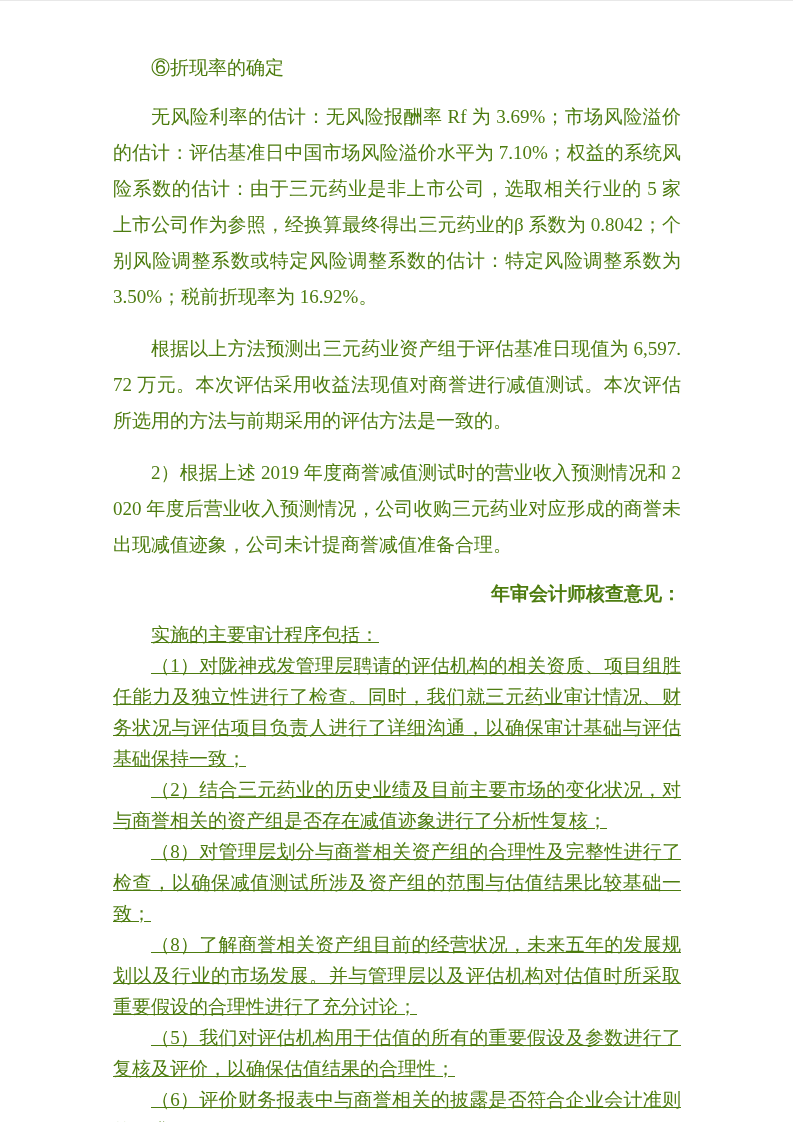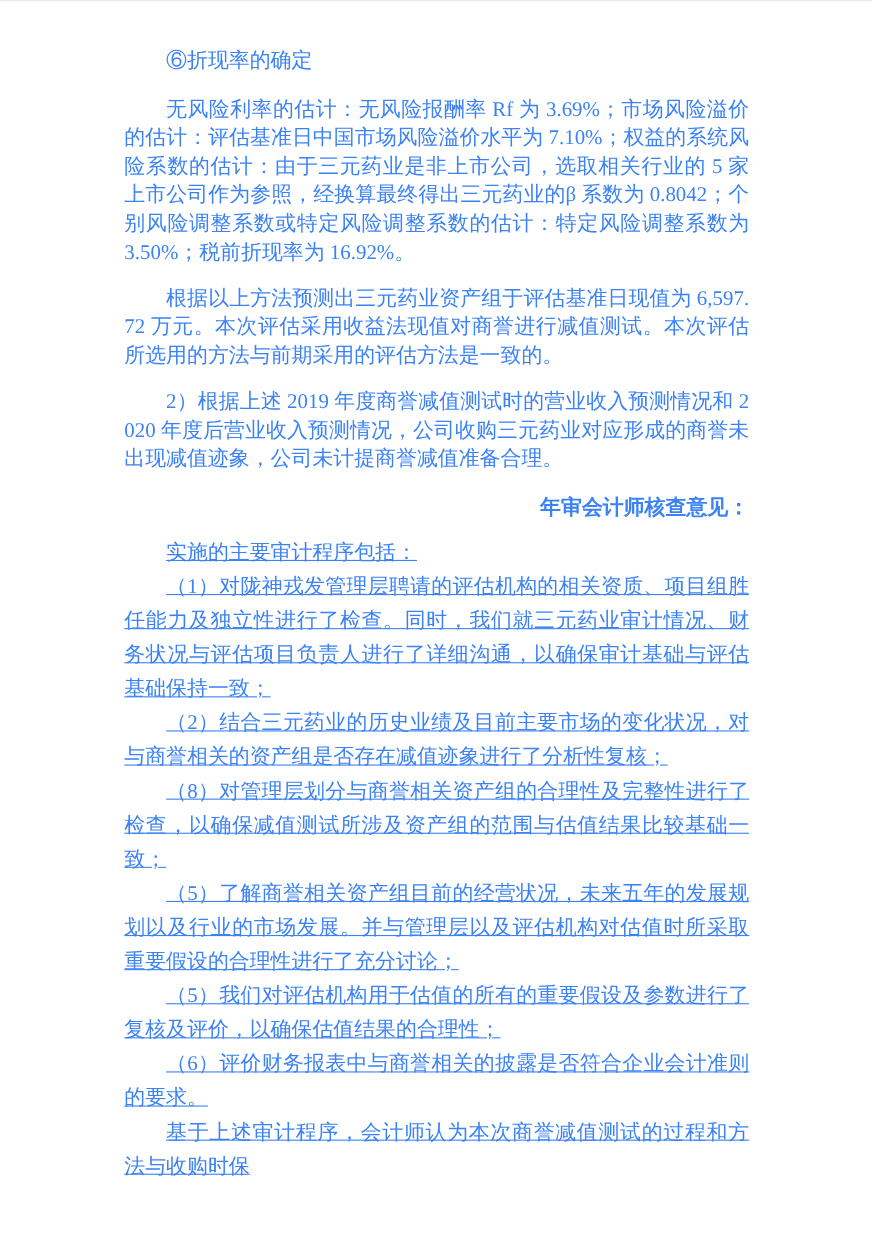--- a/index.html
+++ b/index.html
@@ -8,29 +8,29 @@
     padding: 0;
     background: #ffffff;
   }
   .page {
     position: relative;
     width: 793px;
     height: 1122px;
     margin: 0 auto;
     background: #ffffff;
     border-top: 1px solid #e8e8e8;
-    padding: 40px 112px 0 113px;
+    padding: 52px 112px 0 113px;
     font-family: "Liberation Serif", "DejaVu Serif", serif;
     font-size: 19px;
-    color: #3b82f6;
+    color: #4d7c0f;
     overflow: hidden;
   }
   .para {
     margin: 0 0 16px 0;
-    line-height: 26px;
+    line-height: 36px;
     text-indent: 2em;
     text-align: justify;
     word-break: break-all;
   }
   .section-heading {
     margin: 0 0 16px 0;
     line-height: 30px;
     text-indent: 2em;
     font-weight: 400;
   }
@@ -66,21 +66,21 @@
   <div class="opinion-heading">年审会计师核查意见：</div>
 
   <p class="tight">实施的主要审计程序包括：</p>
 
   <p class="tight">（1）对陇神戎发管理层聘请的评估机构的相关资质、项目组胜任能力及独立性进行了检查。同时，我们就三元药业审计情况、财务状况与评估项目负责人进行了详细沟通，以确保审计基础与评估基础保持一致；</p>
 
   <p class="tight">（2）结合三元药业的历史业绩及目前主要市场的变化状况，对与商誉相关的资产组是否存在减值迹象进行了分析性复核；</p>
 
   <p class="tight">（8）对管理层划分与商誉相关资产组的合理性及完整性进行了检查，以确保减值测试所涉及资产组的范围与估值结果比较基础一致；</p>
 
-  <p class="tight">（5）了解商誉相关资产组目前的经营状况，未来五年的发展规划以及行业的市场发展。并与管理层以及评估机构对估值时所采取重要假设的合理性进行了充分讨论；</p>
+  <p class="tight">（8）了解商誉相关资产组目前的经营状况，未来五年的发展规划以及行业的市场发展。并与管理层以及评估机构对估值时所采取重要假设的合理性进行了充分讨论；</p>
 
   <p class="tight">（5）我们对评估机构用于估值的所有的重要假设及参数进行了复核及评价，以确保估值结果的合理性；</p>
 
   <p class="tight">（6）评价财务报表中与商誉相关的披露是否符合企业会计准则的要求。</p>
 
   <p class="tight">基于上述审计程序，会计师认为本次商誉减值测试的过程和方法与收购时保</p>
 
 </div>
 
 </body></html>

